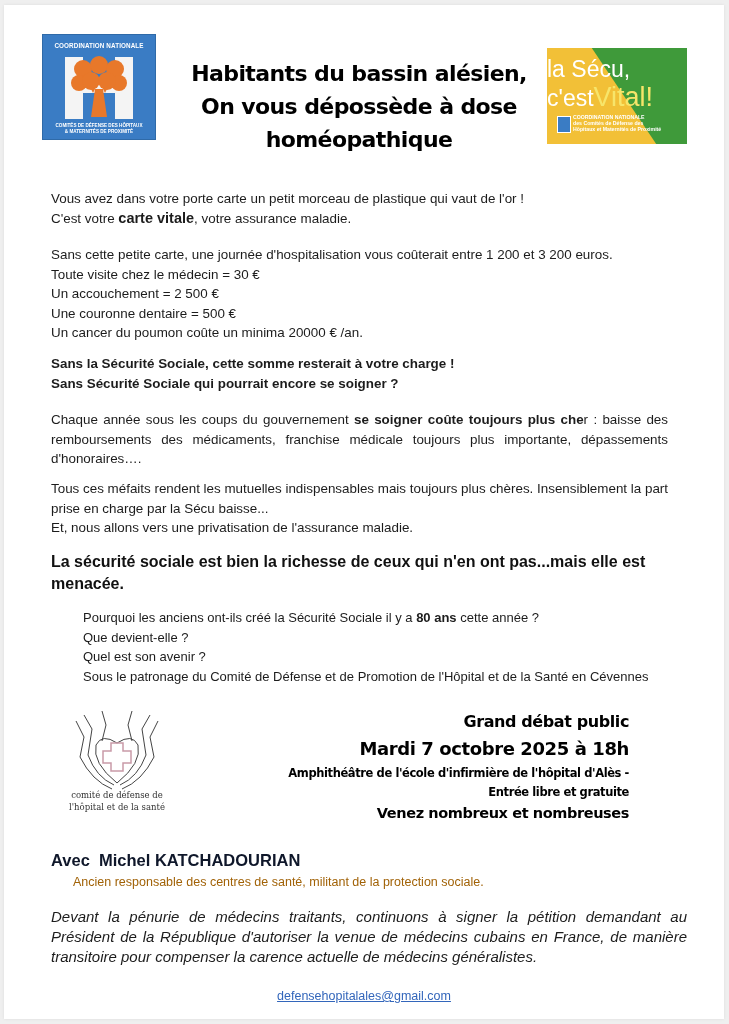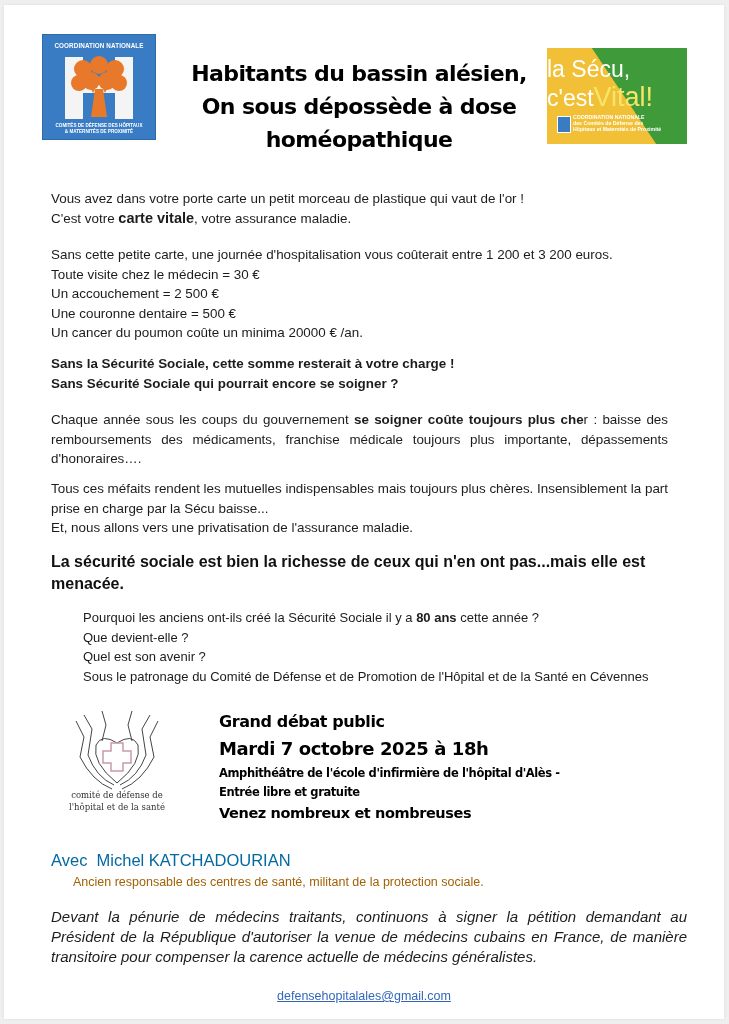--- a/index.html
+++ b/index.html
@@ -28,29 +28,29 @@
   .logo-right .l2 .vital { color:#f7e56a; font-size:27px; }
   .logo-right .sub { position:absolute; top:66px; left:26px; right:2px; color:#fff; font-size:5.2px; line-height:6px; font-weight:bold; }
   .logo-right .mini { position:absolute; top:68px; left:10px; width:12px; height:15px; background:#3a7cc4; border:1px solid #fff; }
   
   .title { left:170px; top:52px; width:370px; text-align:center; font-family:"DejaVu Sans", sans-serif; font-weight:bold; font-size:22px; line-height:33px; color:#000; letter-spacing:-0.6px; }
   .body { left:47px; width:620px; font-size:13.4px; line-height:19.5px; color:#1c1c1c; }
   .body p { margin:0; }
   .justify { text-align:justify; }
   .big { font-size:14.5px; }
   .headline { left:47px; top:546px; width:640px; font-weight:bold; font-size:16px; line-height:22px; color:#111; }
-  .event { left:215px; top:704px; width:410px; text-align:left; font-family:"DejaVu Sans", sans-serif; font-weight:bold; color:#000; letter-spacing:-0.4px; }
+  .event { left:215px; top:704px; width:410px; text-align:right; font-family:"DejaVu Sans", sans-serif; font-weight:bold; color:#000; letter-spacing:-0.4px; }
   .event .e1 { font-size:16px; line-height:26px; }
   .event .e2 { font-size:18px; line-height:28px; }
   .event .e3 { font-size:11.5px; line-height:20px; }
   .event .e4 { font-size:11.5px; line-height:18px; }
   .event .e5 { font-size:14.5px; line-height:24px; }
   .heart-logo { left:58px; top:700px; width:110px; height:115px; }
   .heart-logo .cap { position:absolute; top:84px; left:-6px; width:122px; text-align:center; font-family:"DejaVu Serif", serif; font-size:8.5px; line-height:12px; color:#333; }
-  .speaker { left:47px; top:846px; font-weight:normal; font-size:16.5px; color:#0369a1; }
+  .speaker { left:47px; top:846px; font-weight:bold; font-size:16.5px; color:#0f172a; }
   .speaker-sub { left:47px; top:870px; font-size:12.5px; color:#a16207;margin-left:22px; }
   .italic { left:47px; top:902px; width:636px; font-style:italic; font-size:15px; line-height:20px; text-align:justify; color:#1c1c1c; }
   .email { left:0; width:720px; top:972px; text-align:center; font-size:12.5px; color:#3366bb; text-decoration:underline;margin-top:12px; }
 </style>
 </head>
 <body>
 
 <div class="sheet">
 
   <div class="abs logo-left">
@@ -73,21 +73,21 @@
       </g>
     </svg>
     <div class="bot">
       <div>COMITÉS DE DÉFENSE DES HÔPITAUX</div>
       <div>&amp; MATERNITÉS DE PROXIMITÉ</div>
     </div>
   </div>
 
   <div class="abs title">
     <div>Habitants du bassin alésien,</div>
-    <div>On sous dépossède à dose</div>
+    <div>On vous dépossède à dose</div>
     <div>homéopathique</div>
   </div>
 
   <div class="abs logo-right">
     <div class="bg-y"></div>
     <div class="bg-g"></div>
     <div class="l1">la Sécu,</div>
     <div class="l2"><span>c'est</span><span class="vital">Vital!</span></div>
     <div class="mini"></div>
     <div class="sub">

